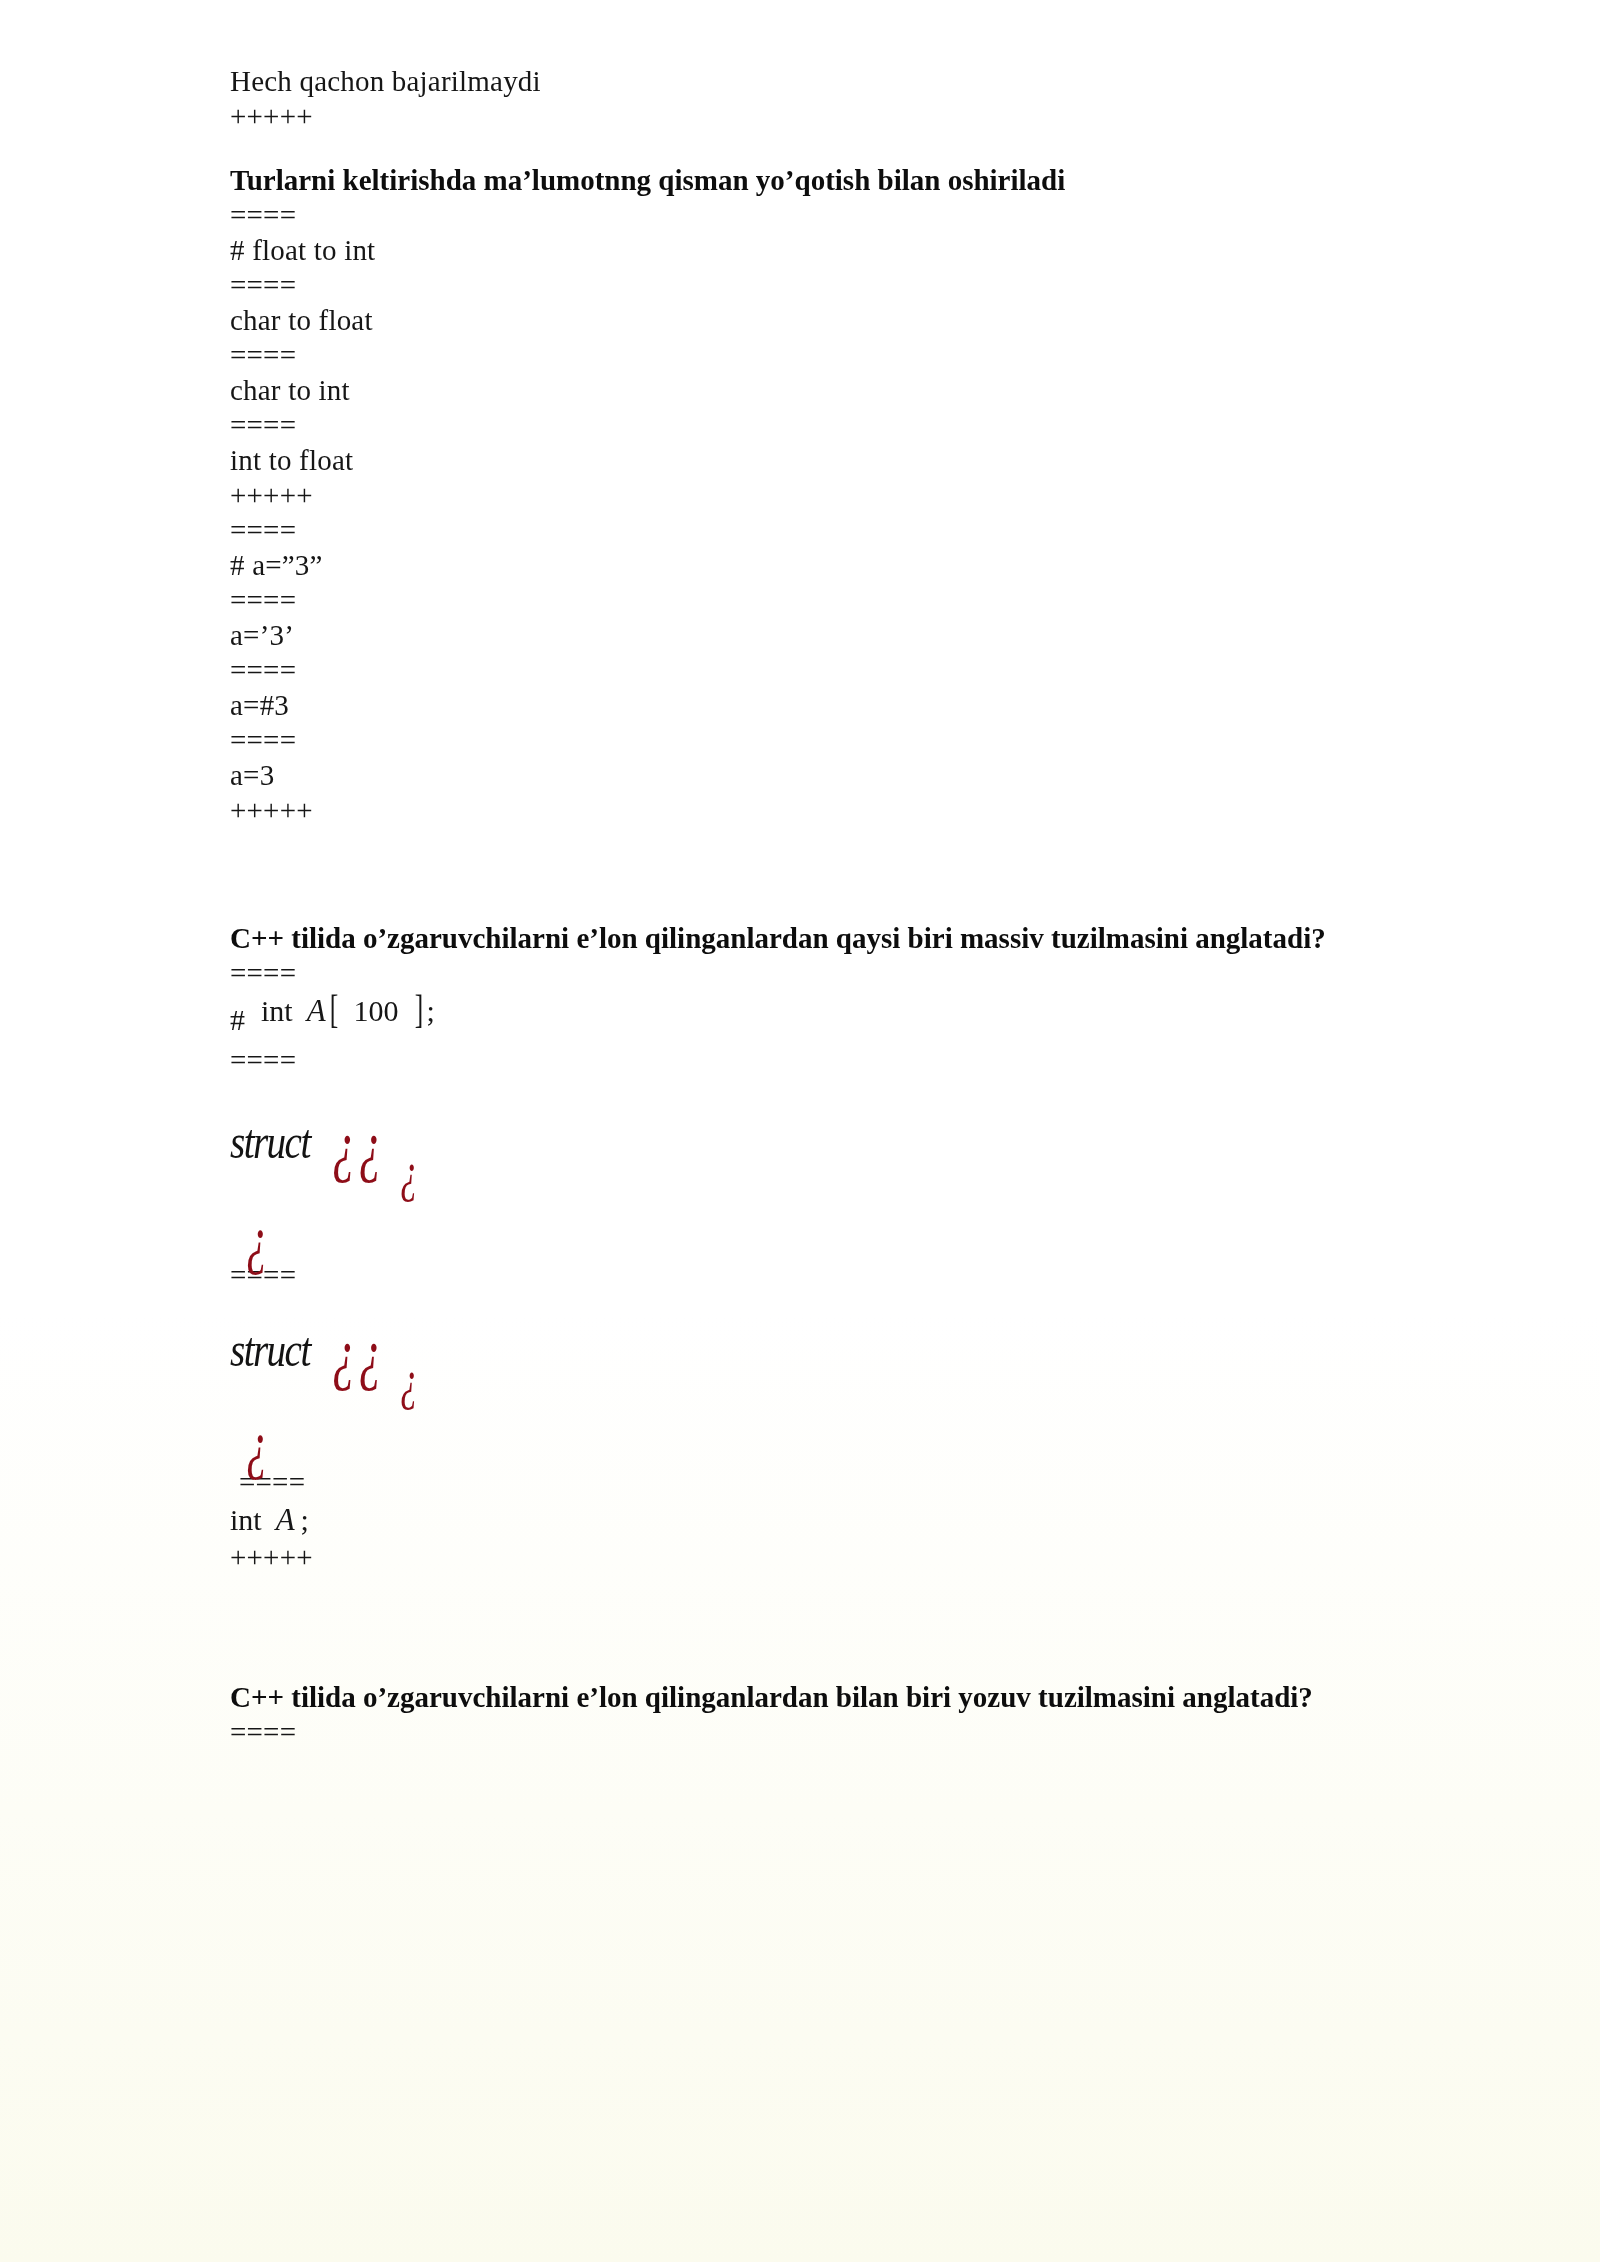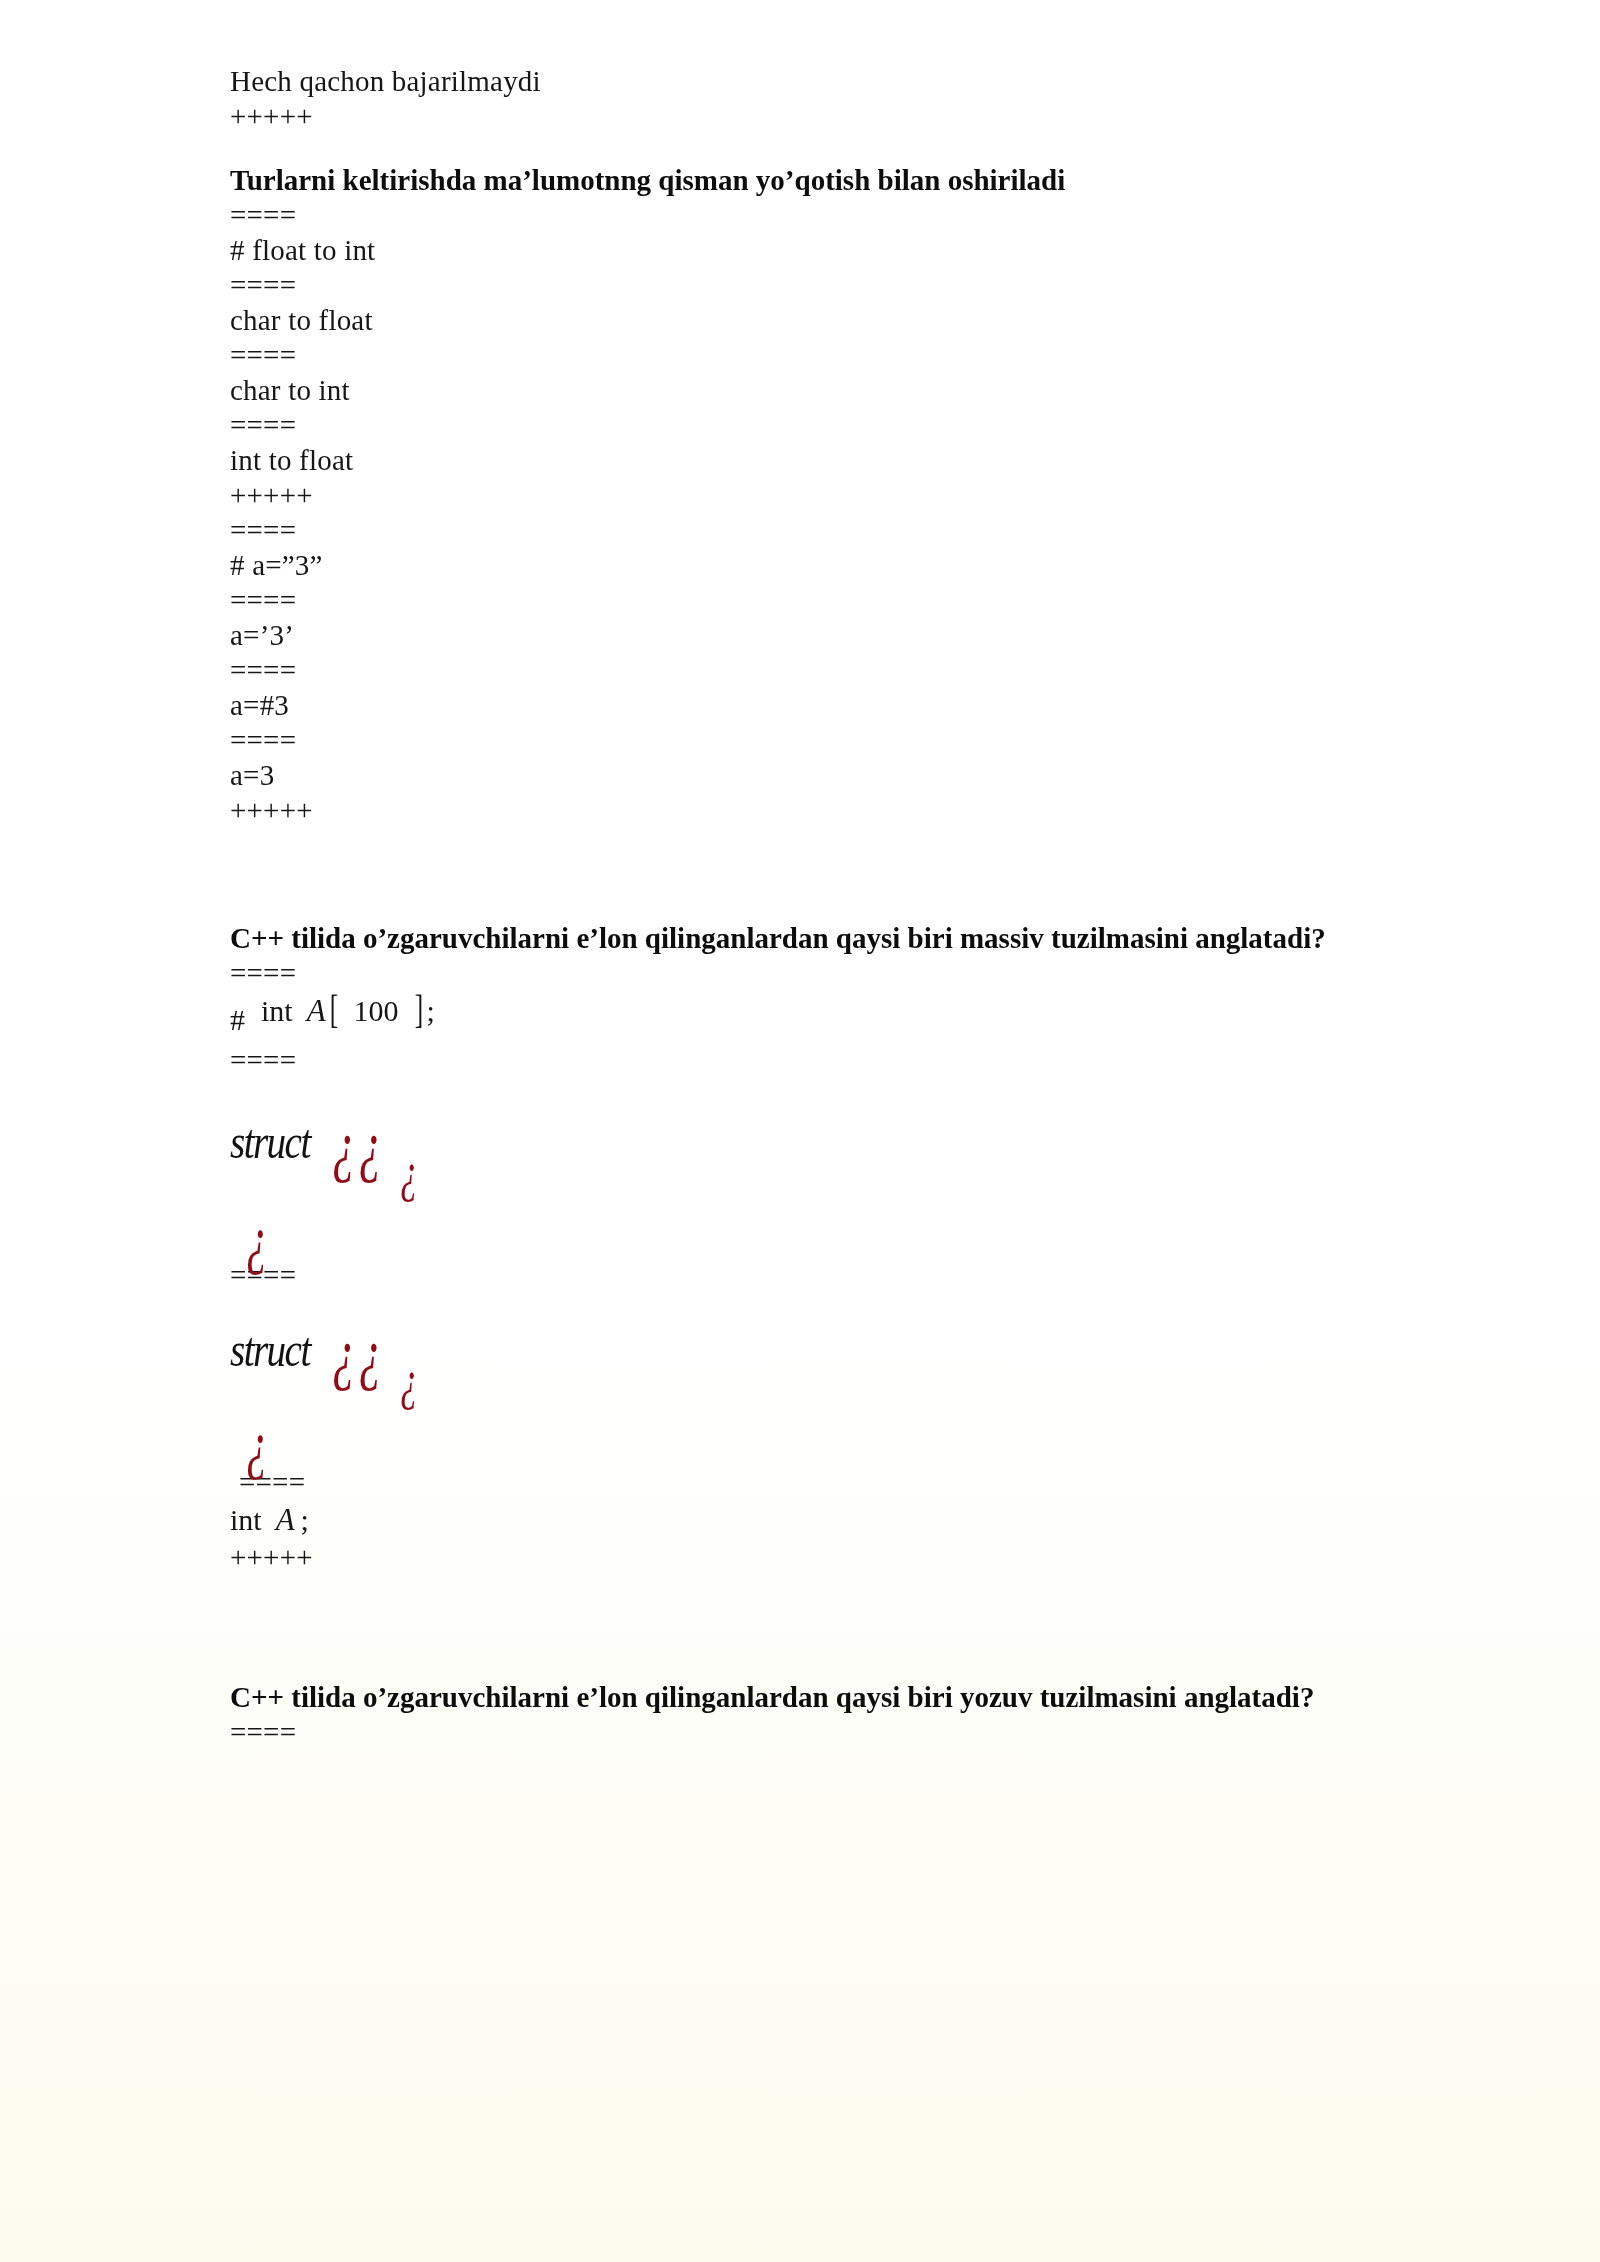--- a/index.html
+++ b/index.html
@@ -169,16 +169,16 @@
   </div>
 
   <div class="line indent m-sep2">====</div>
 
   <div class="formula short">
     <span class="fkw">int</span><span class="fvar">A</span><span class="fsemi">;</span>
   </div>
 
   <div class="line">+++++</div>
 
-  <h2 class="heading m-q4">C++ tilida o’zgaruvchilarni e’lon qilinganlardan qaysi biri yozuv tuzilmasini anglatadi?</h2>
+  <h2 class="heading m-q4">C++ tilida o’zgaruvchilarni e’lon qilinganlardan bilan biri yozuv tuzilmasini anglatadi?</h2>
   <div class="line">====</div>
 
 </div>
 
 </body></html>

